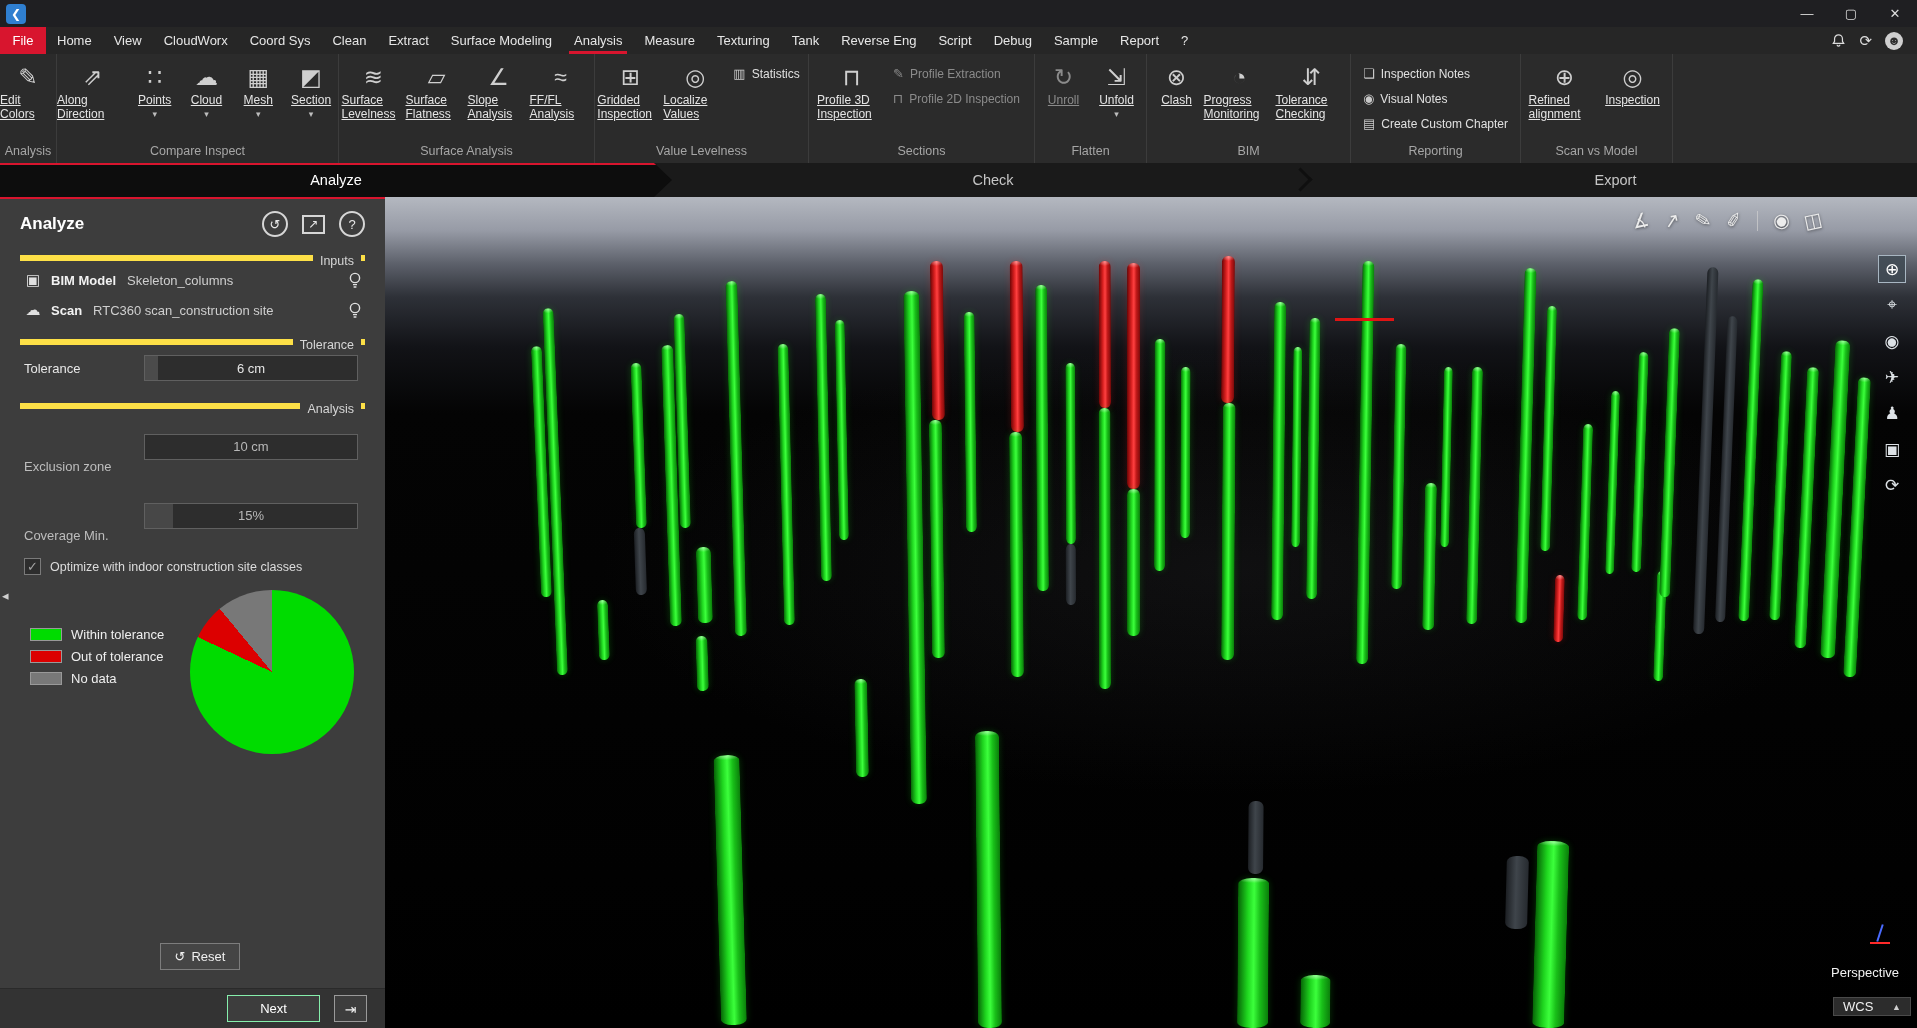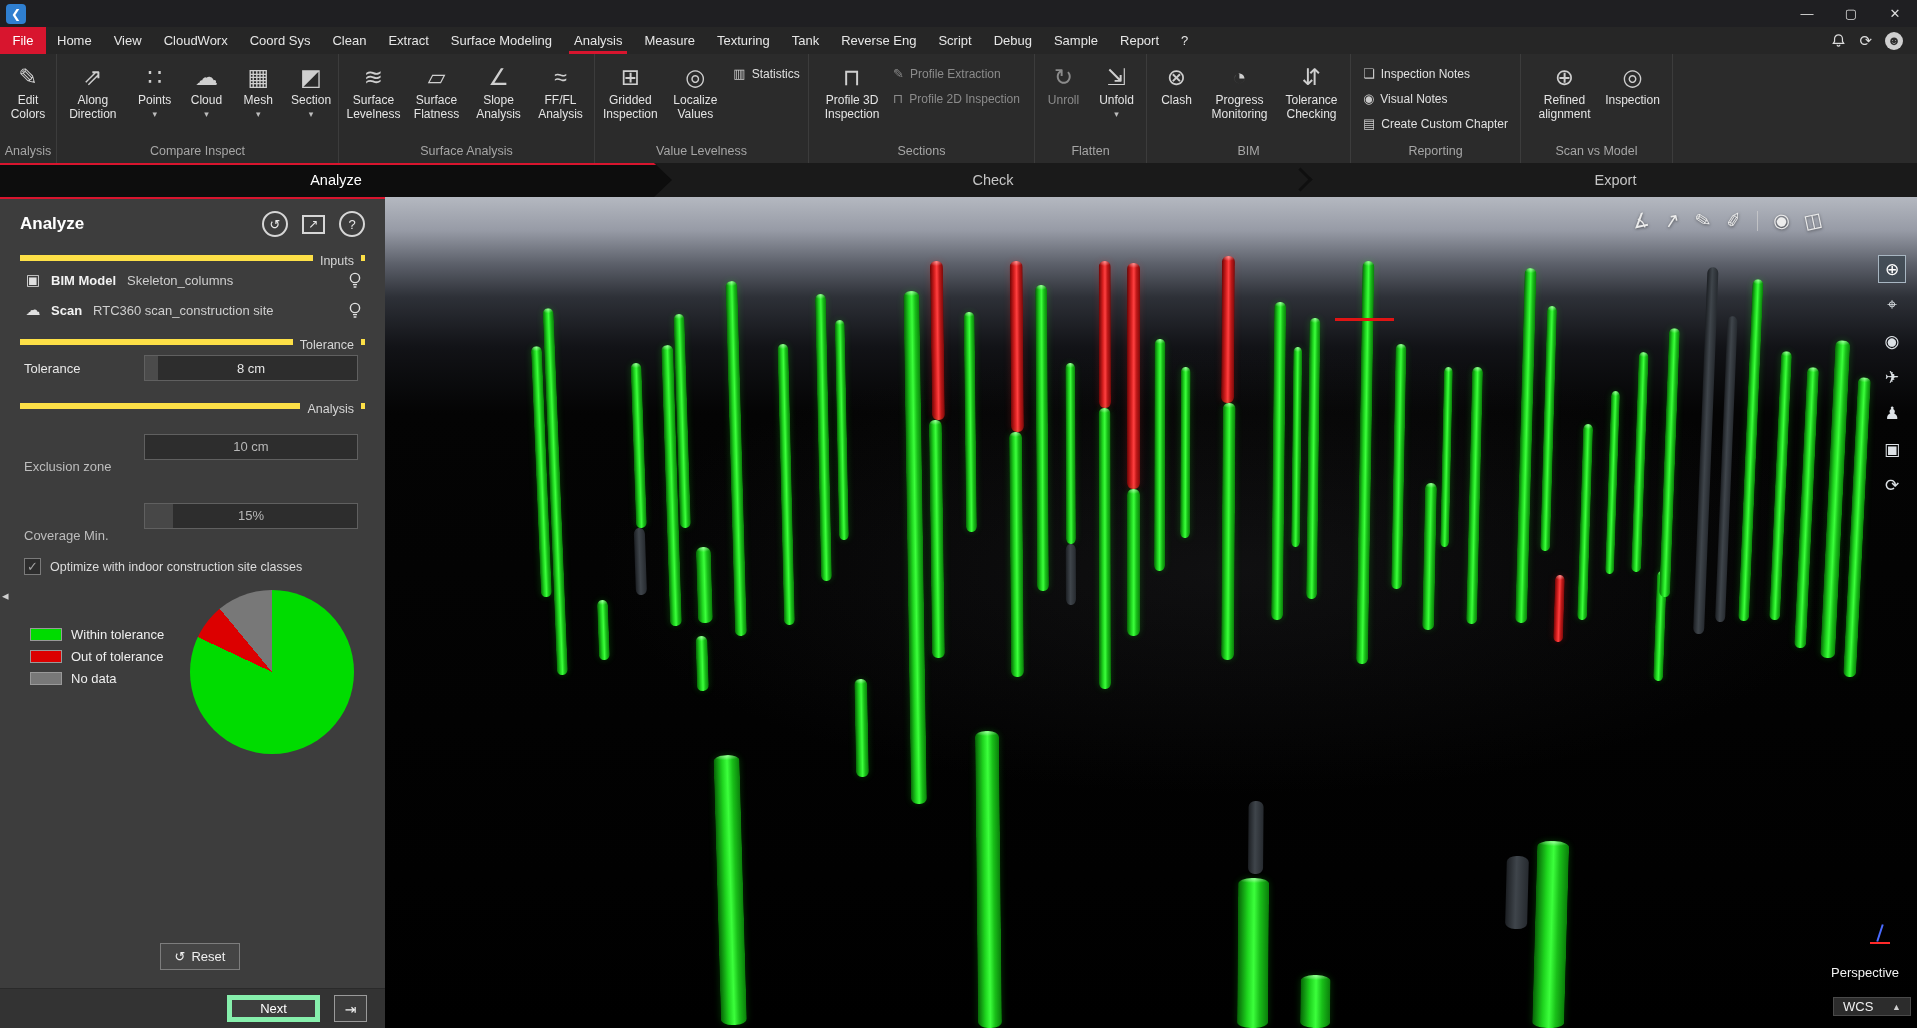--- a/index.html
+++ b/index.html
@@ -26,21 +26,21 @@
   .mr-icon { color:#ddd; font-size:15px; display:flex; align-items:center; }
   .avatar { width:18px; height:18px; border-radius:50%; background:#cfcfcf; color:#2e2e2e; font-size:13px;
             display:flex; align-items:center; justify-content:center; }
 
   
   .ribbon { height:109px; background:#2b2b2b; display:flex; }
   .rgroup { display:flex; flex-direction:column; border-right:1px solid #3c3c3c; flex:0 0 auto; }
   .ritems { flex:1; display:flex; justify-content:center; padding-top:3px; }
   .rbig { display:flex; flex-direction:column; align-items:center; padding-top:4px; }
   .ricon { font-size:23px; color:#cfcfcf; height:33px; display:flex; align-items:center; }
-  .rlabel { font-size:12px; color:#e4e4e4; text-align:center; line-height:1.15; }
+  .rlabel { font-size:12px; color:#e4e4e4; text-align:left; line-height:1.15;text-decoration:underline; }
   .rcaret { font-size:9px; color:#bdbdbd; margin-top:1px; }
   .rbig.disabled .rlabel, .rbig.disabled .ricon { color:#8b8b8b; }
   .rcol { display:flex; flex-direction:column; gap:10px; padding:9px 6px 0; align-items:flex-start; }
   .rsmall { display:flex; align-items:center; gap:6px; font-size:12px; color:#e0e0e0; white-space:nowrap; }
   .rsicon { font-size:13px; color:#c9c9c9; }
   .rsmall.disabled, .rsmall.disabled .rsicon { color:#8b8b8b; }
   .rgname { height:19px; text-align:center; font-size:12.5px; color:#a6a6a6; }
 
   
   .workflow { position:relative; height:34px; background:#1a1a1a; }
@@ -88,21 +88,21 @@
   .legend { position:absolute; left:30px; top:424px; }
   .lrow { display:flex; align-items:center; gap:9px; height:22px; }
   .lswatch { width:32px; height:13px; border:1px solid #999; flex:0 0 auto; }
   .llabel { font-size:13px; color:#efefef; white-space:nowrap; }
   .pie { position:absolute; left:190px; top:391px; width:164px; height:164px; border-radius:50%; }
   .reset { position:absolute; left:160px; top:744px; width:80px; height:27px; background:#454545;
            border:1px solid #7d7d7d; color:#efefef; font-size:13px; display:flex; align-items:center;
            justify-content:center; gap:6px; font-family:inherit; }
   .pfooter { position:absolute; left:0; right:0; bottom:0; height:40px; background:#333; border-top:1px solid #2a2a2a; }
   .next { position:absolute; left:227px; top:6px; width:93px; height:27px; background:#3d3d3d;
-          border:5px solid #86efac; color:#fff; font-size:13px; font-family:inherit; }
+          border:1px solid #86efac; color:#fff; font-size:13px; font-family:inherit; }
   .skip { position:absolute; left:334px; top:6px; width:33px; height:27px; background:#3d3d3d;
           border:1px solid #9a9a9a; color:#eee; font-size:14px; font-family:inherit; }
   .collapse { position:absolute; left:2px; top:588px; color:#cfcfcf; font-size:13px; z-index:6; }
 
   
   .scene { position:absolute; left:385px; top:197px; width:1532px; height:831px; overflow:hidden;
     background:
       radial-gradient(ellipse 900px 320px at 55% 45%, rgba(62,62,68,.22), rgba(0,0,0,0) 70%),
       linear-gradient(180deg,#b4b8c0 0%,#979ba6 4%,#5d616b 8%,#2e3138 12%,#121317 18%,#040404 26%,#000 100%); }
   .col { position:absolute; transform-origin:50% 100%; }
@@ -471,21 +471,21 @@
         </span>
       </div>
     </div>
 
     <div class="group">
       <div class="glabel">Tolerance</div>
       <div class="frow">
         <span class="flabel">Tolerance</span>
         <div class="field">
           <span class="slider-fill"></span>
-          <span class="fieldtext">8 cm</span>
+          <span class="fieldtext">6 cm</span>
         </div>
       </div>
     </div>
 
     <div class="group">
       <div class="glabel">Analysis</div>
       <div class="frow">
         <span class="flabel dim">Exclusion zone</span>
         <div class="field dim">
           <span class="fieldtext">10 cm</span>

